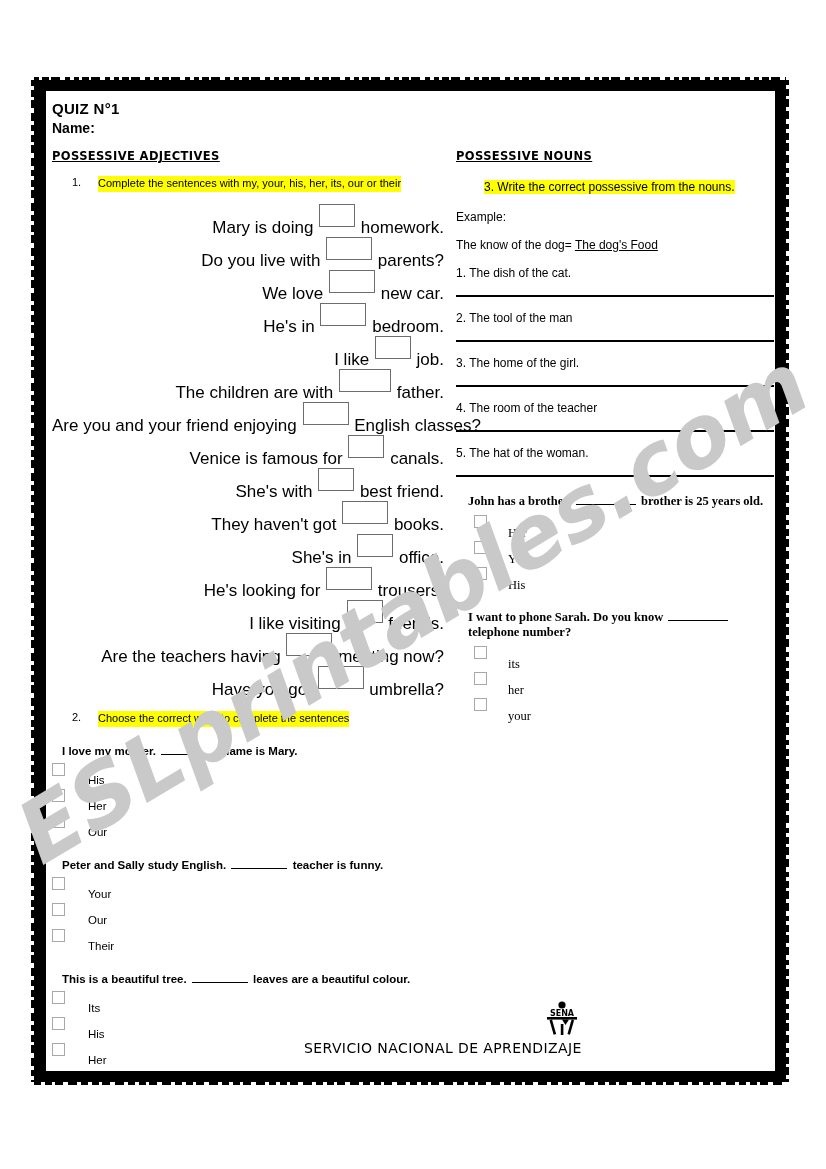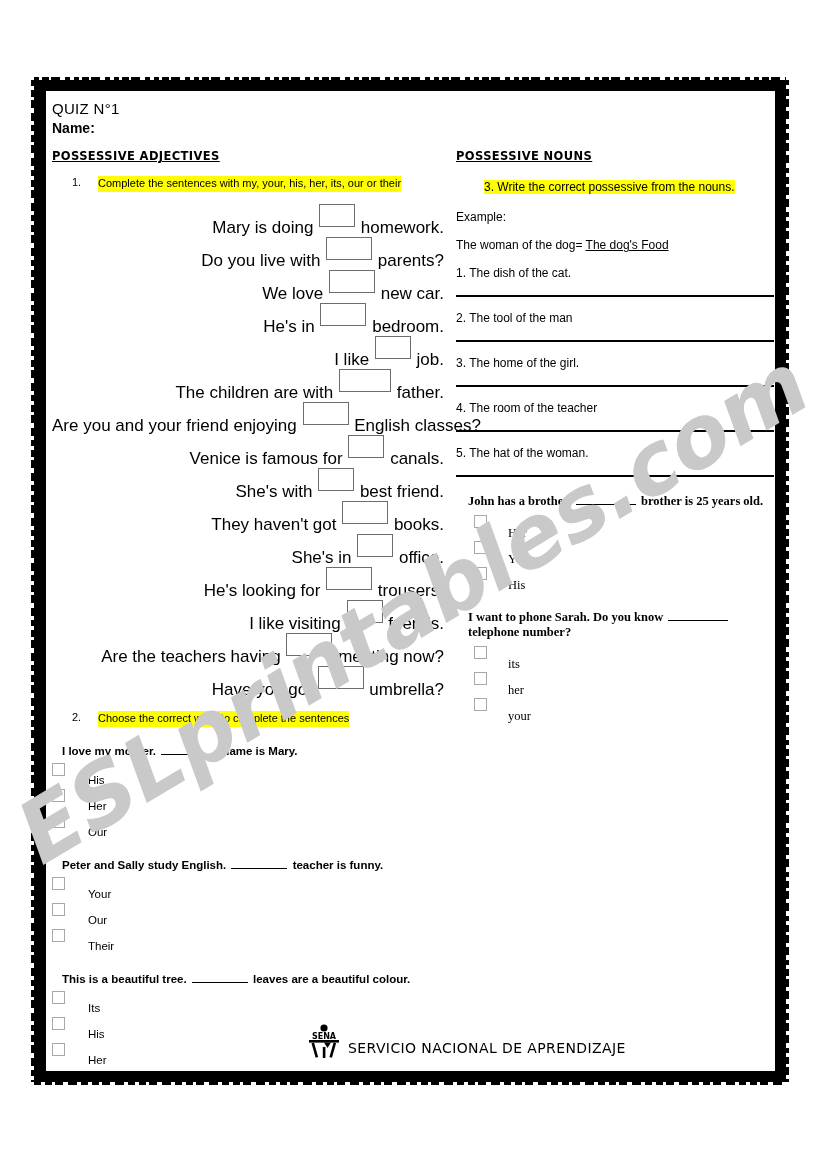--- a/index.html
+++ b/index.html
@@ -80,21 +80,21 @@
     position: absolute;
     left: 46px;
     top: 91px;
     width: 728px;
     height: 980px;
     color: #000;
   }
 
   .quiz-title {
     font-size: 15px;
-    font-weight: 400;
+    font-weight: 700;
     letter-spacing: 0.3px;
     margin: 9px 9px 0 6px;
   }
   .name-line {
     font-size: 14px;
     font-weight: 600;
     margin: 3px 0 0 6px;
   }
 
   .col-left {
@@ -221,20 +221,21 @@
   .col-right .blank { width: 60px; }
 
   
   #footer {
     position: absolute;
     left: 258px;
     bottom: 12px;
     display: flex;
     align-items: flex-end;
     gap: 4px;
+    flex-direction: column;
   }
   #sena-mark {
     position: relative;
     width: 40px;
     height: 36px;
   }
   #footer .sena-text {
     font-size: 14px;
     font-family: "DejaVu Sans", sans-serif;
     letter-spacing: 0.4px;
@@ -352,21 +353,21 @@
 
     <div class="sec-head">POSSESSIVE NOUNS</div>
 
     <div class="pn-line" style="margin-top:16px;margin-left:28px;">
       <span class="hl" style="font-size:12px;">3. Write the correct possessive from the nouns.</span>
     </div>
 
     <div class="pn-line">Example:</div>
 
     <div class="pn-line">
-      <span>The woman of the dog=</span>
+      <span>The know of the dog=</span>
       <span class="pn-example-ans">The dog's Food</span>
     </div>
 
     <div id="pn-items">
         <div class="pn-line">1. The dish of the cat.</div>
         <hr class="answer-rule">
         <div class="pn-line">2.  The tool of the man</div>
         <hr class="answer-rule">
         <div class="pn-line">3. The home of the girl.</div>
         <hr class="answer-rule">

